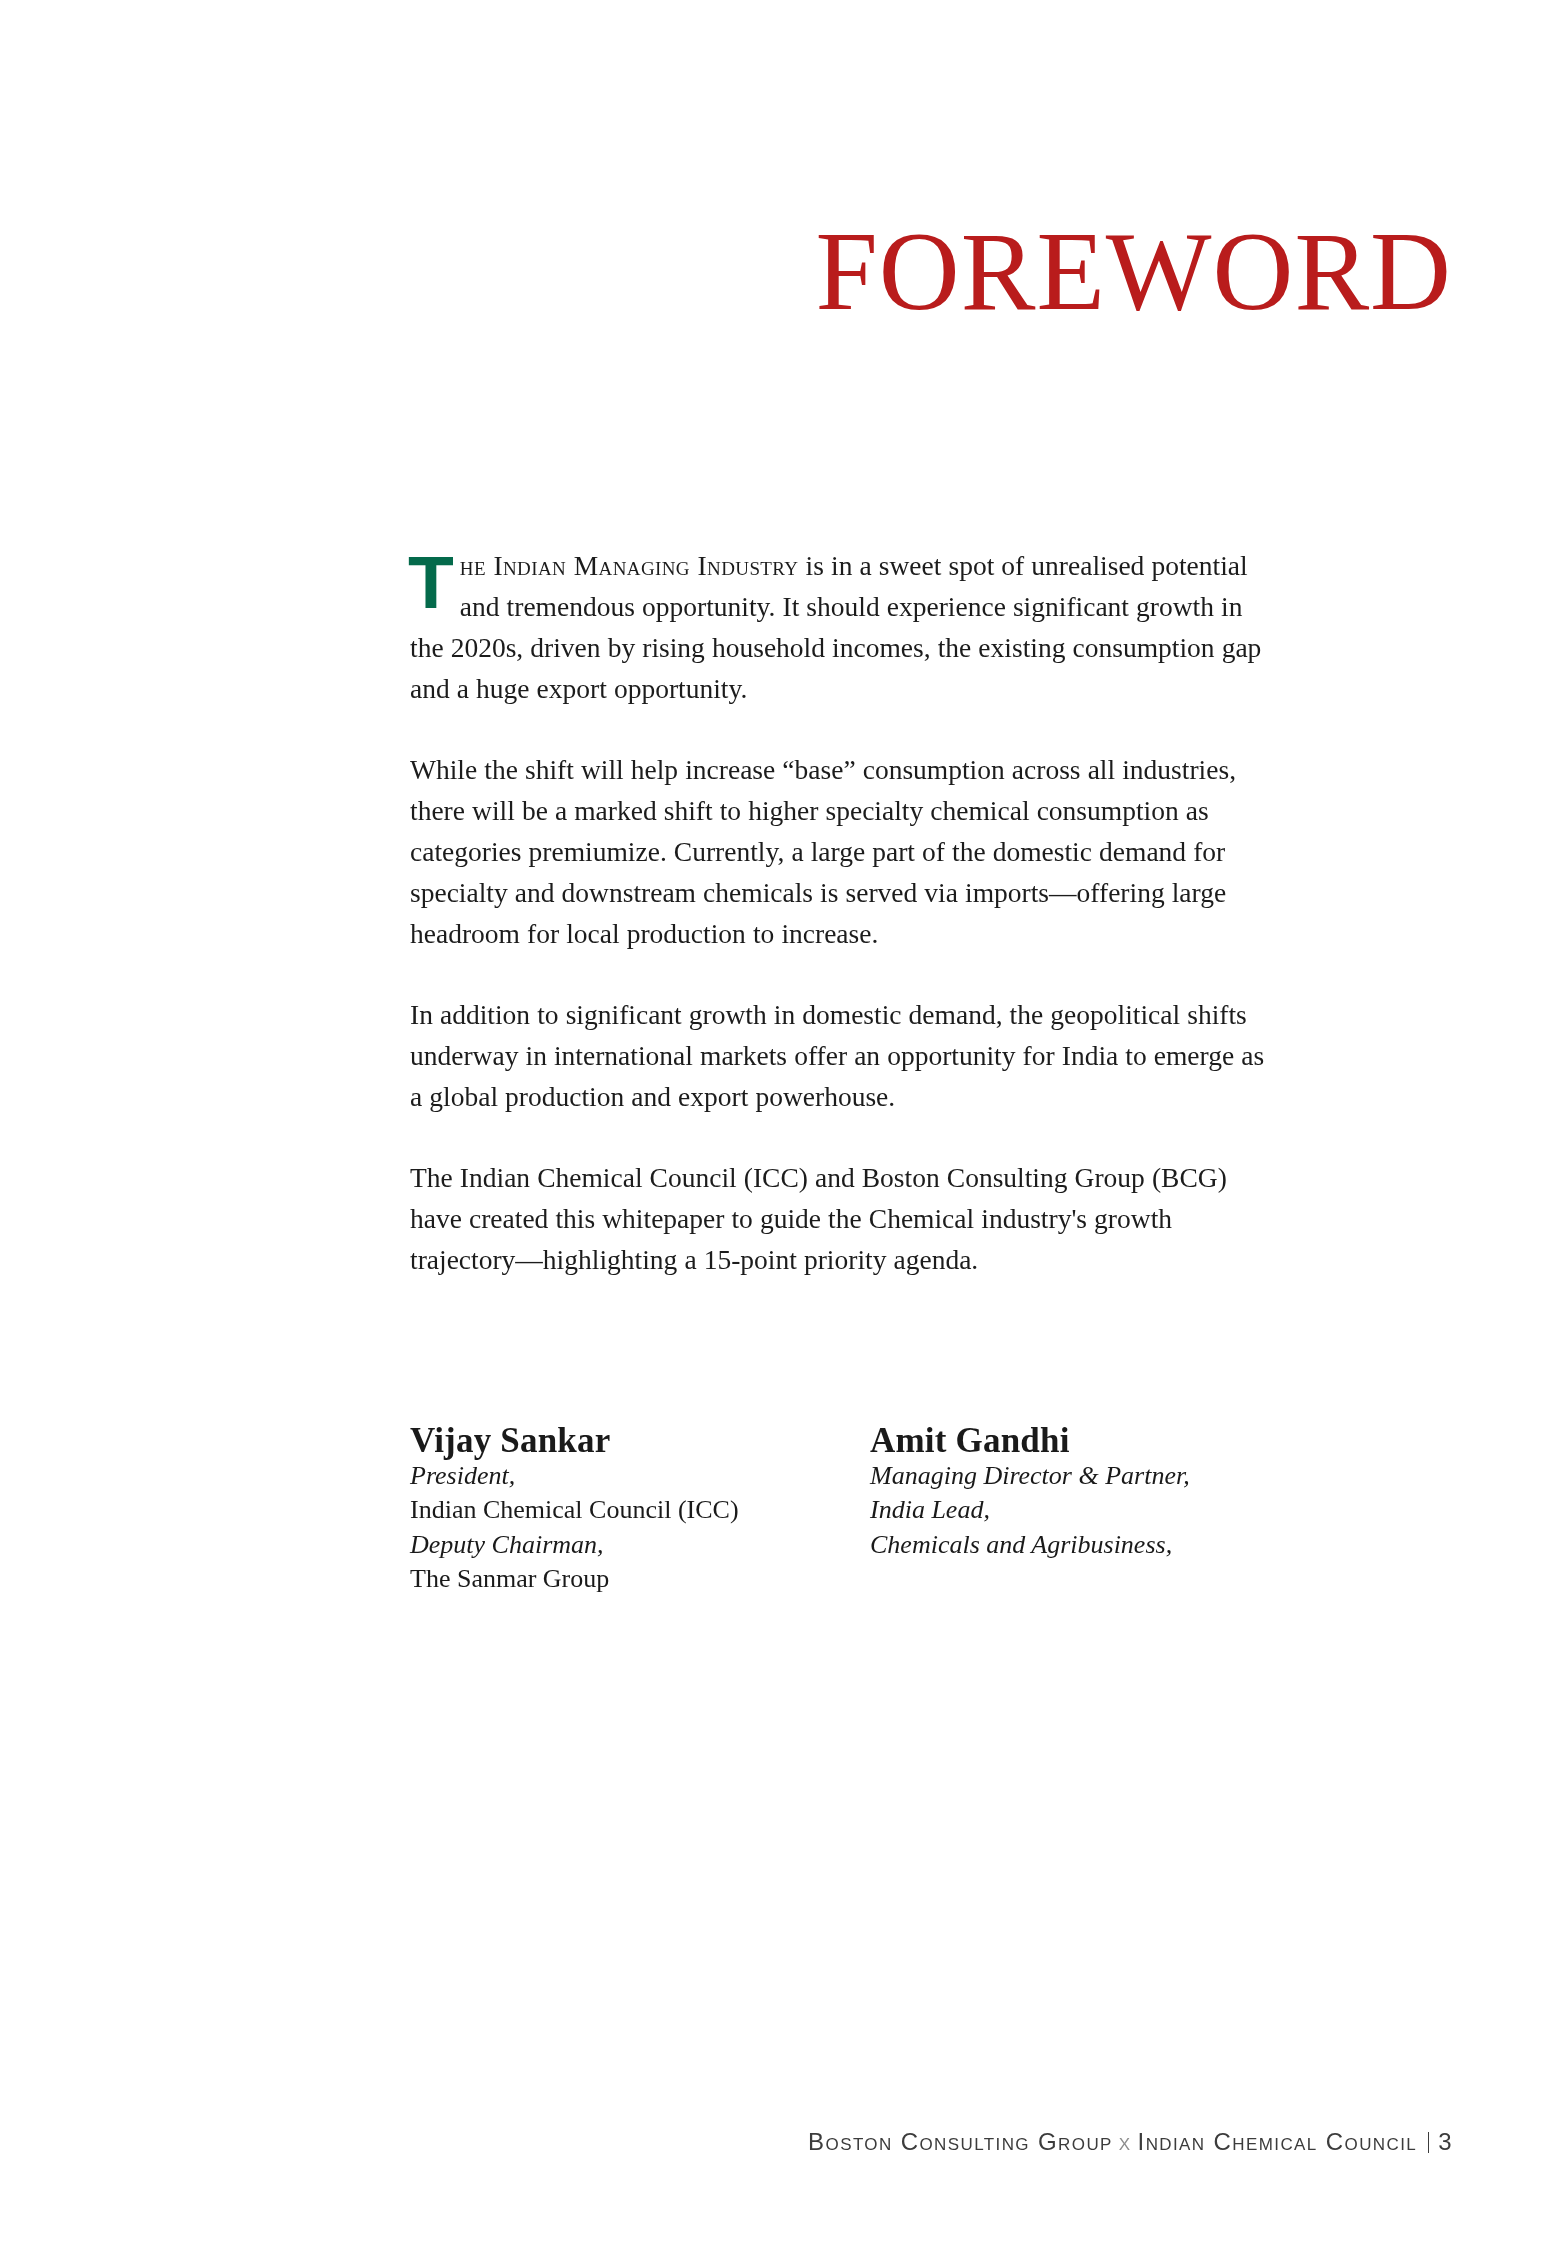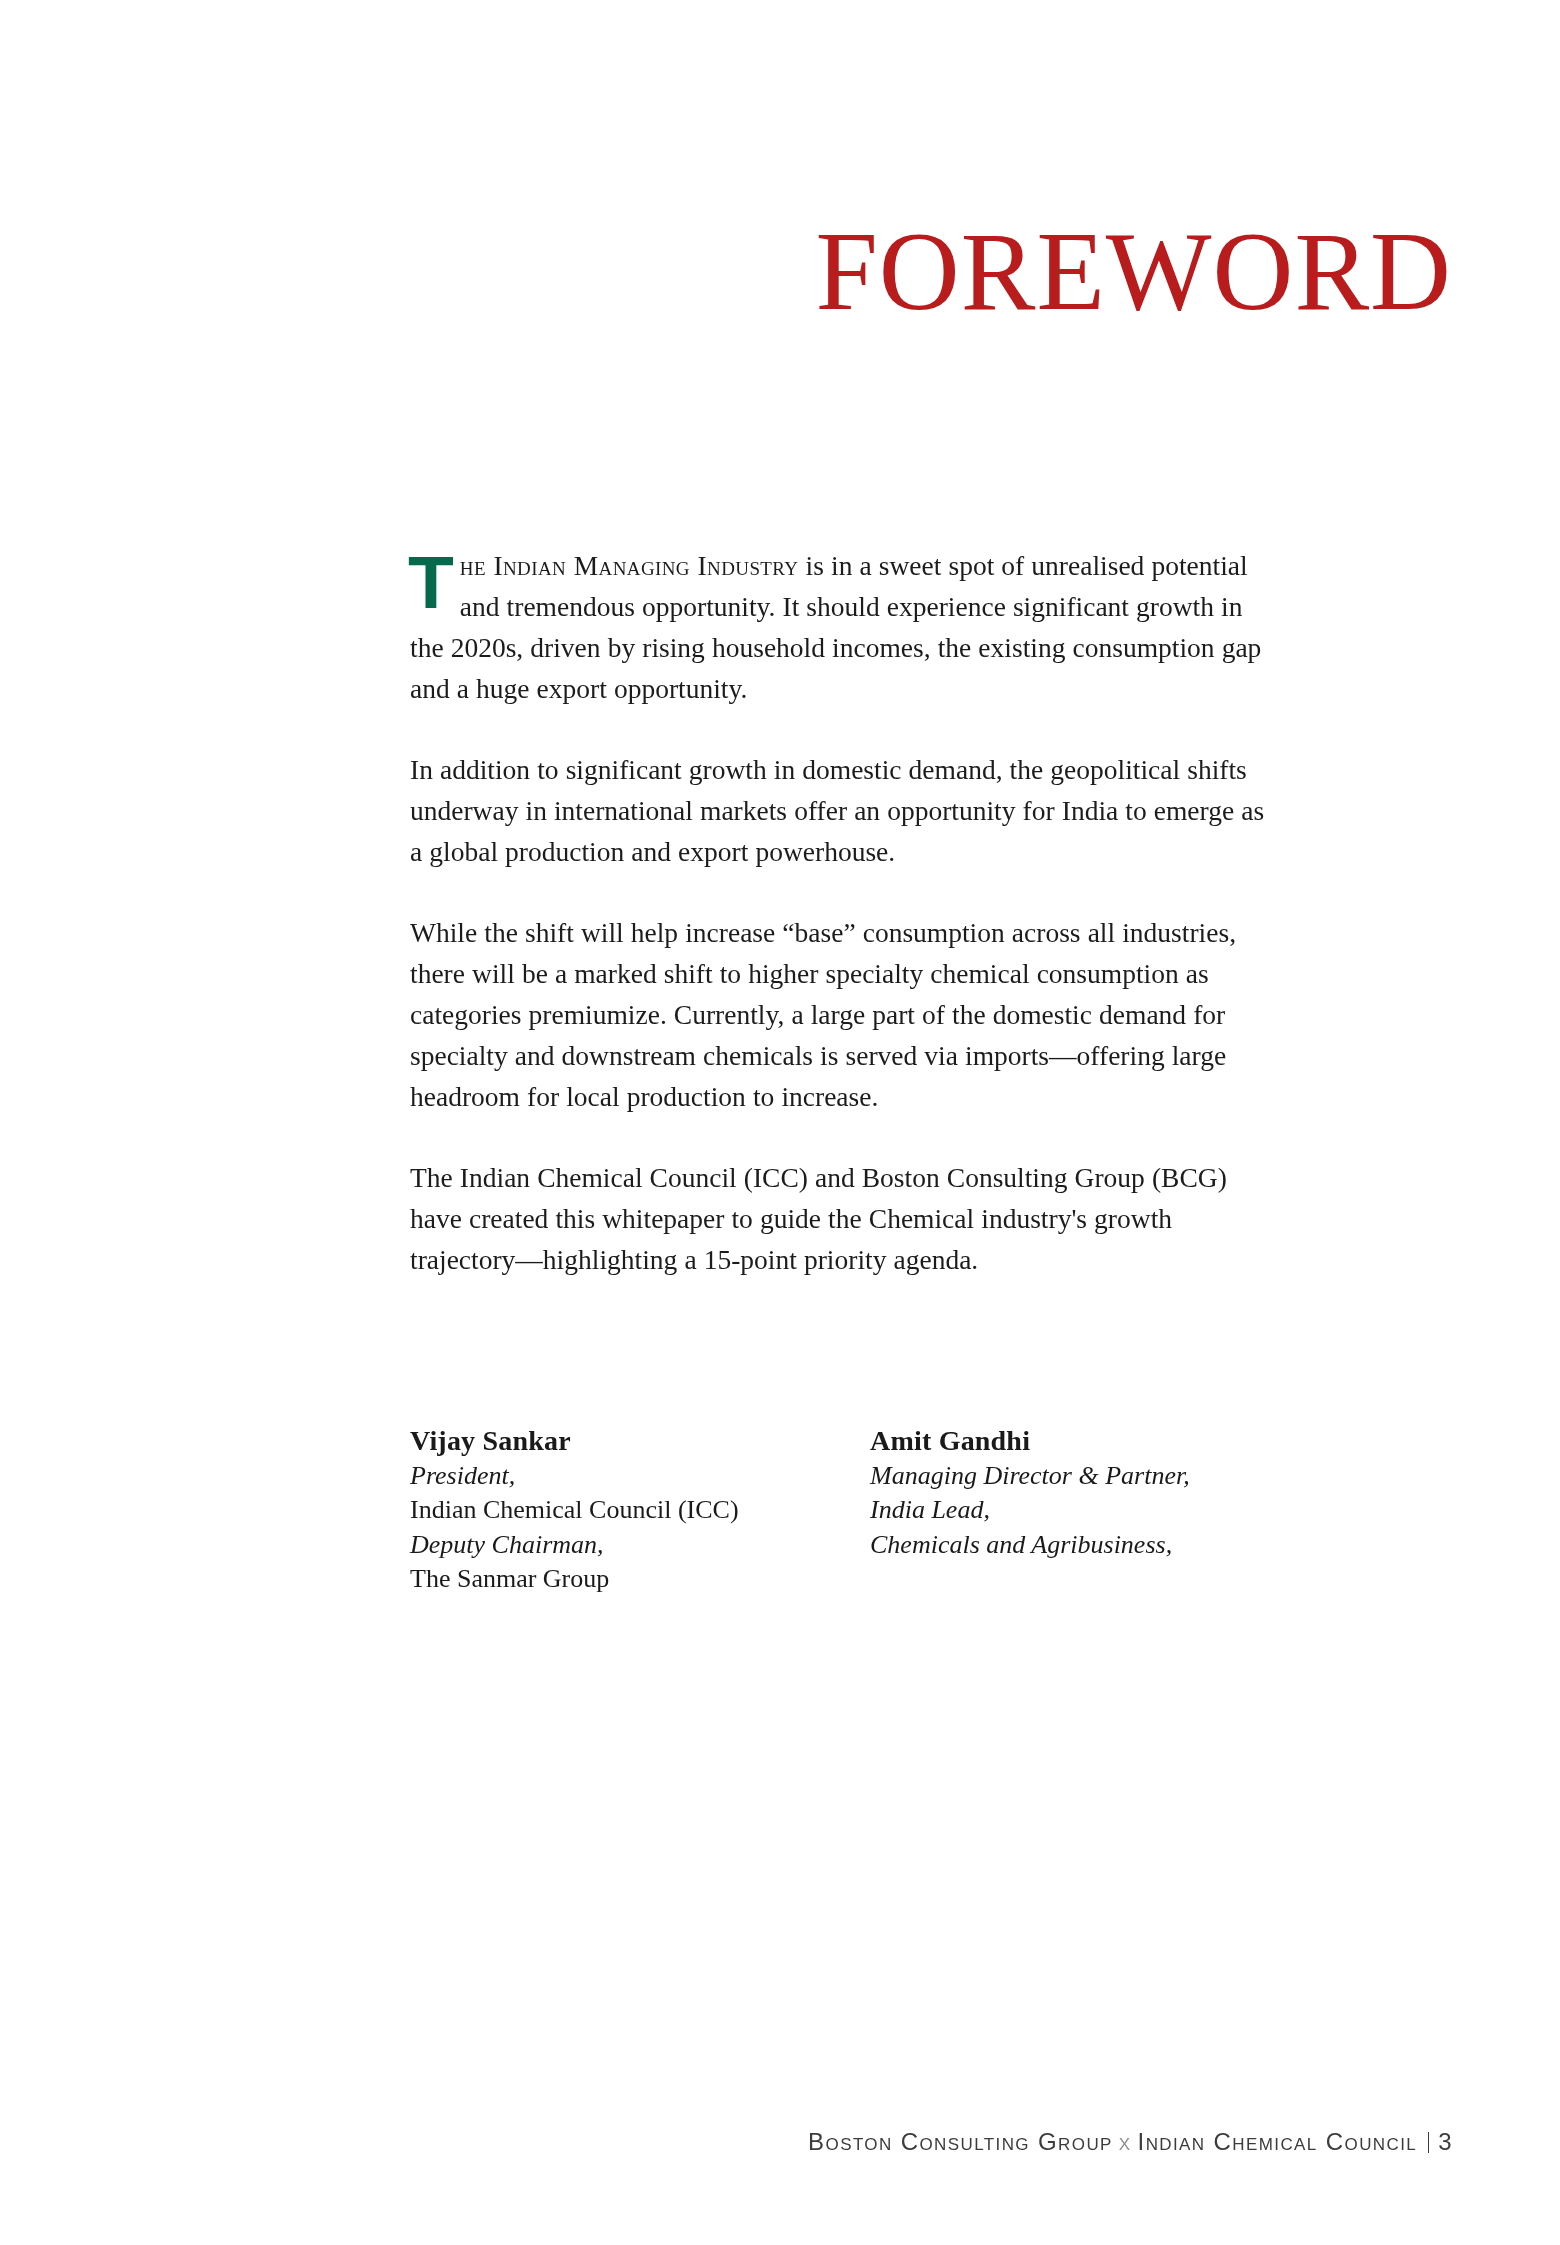--- a/index.html
+++ b/index.html
@@ -92,21 +92,21 @@
     position: absolute;
     top: 0;
     font-size: 26px;
     line-height: 34.5px;
   }
   .sig-col.left  { left: 0px;   width: 420px; }
   .sig-col.right { left: 460px; width: 420px; }
 
   .sig-name {
     font-weight: 700;
-    font-size: 28px;
+    font-size: 35px;
     letter-spacing: 0.2px;
   }
   .sig-italic { font-style: italic; }
   .sig-plain  { font-style: normal; }
   .sig-indent { padding-left: 7px; }
 
   
   .footer {
     position: absolute;
     top: 2128px;
@@ -144,23 +144,23 @@
   <div class="title-wrap">
     <h1 class="title">FOREWORD</h1>
   </div>
 
   <div class="body-col">
 
     <p class="para para-lead">
       <span class="dropcap">T</span><span class="smallcaps">he Indian Managing Industry</span><span> is in a sweet spot of unrealised potential and tremendous opportunity. It should experience significant growth in the 2020s, driven by rising household incomes, the existing consumption gap and a huge export opportunity.</span>
     </p>
 
+    <p class="para">While the shift will help increase “base” consumption across all industries, there will be a marked shift to higher specialty chemical consumption as categories premiumize. Currently, a large part of the domestic demand for specialty and downstream chemicals is served via imports—offering large headroom for local production to increase.</p>
+
     <p class="para">In addition to significant growth in domestic demand, the geopolitical shifts underway in international markets offer an opportunity for India to emerge as a global production and export powerhouse.</p>
-
-    <p class="para">While the shift will help increase “base” consumption across all industries, there will be a marked shift to higher specialty chemical consumption as categories premiumize. Currently, a large part of the domestic demand for specialty and downstream chemicals is served via imports—offering large headroom for local production to increase.</p>
 
     <p class="para">The Indian Chemical Council (ICC) and Boston Consulting Group (BCG) have created this whitepaper to guide the Chemical industry's growth trajectory—highlighting a 15-point priority agenda.</p>
 
   </div>
 
   <div class="sig-block">
 
     <div class="sig-col left">
       <div class="sig-name">Vijay Sankar</div>
       <div class="sig-italic">President,</div>

